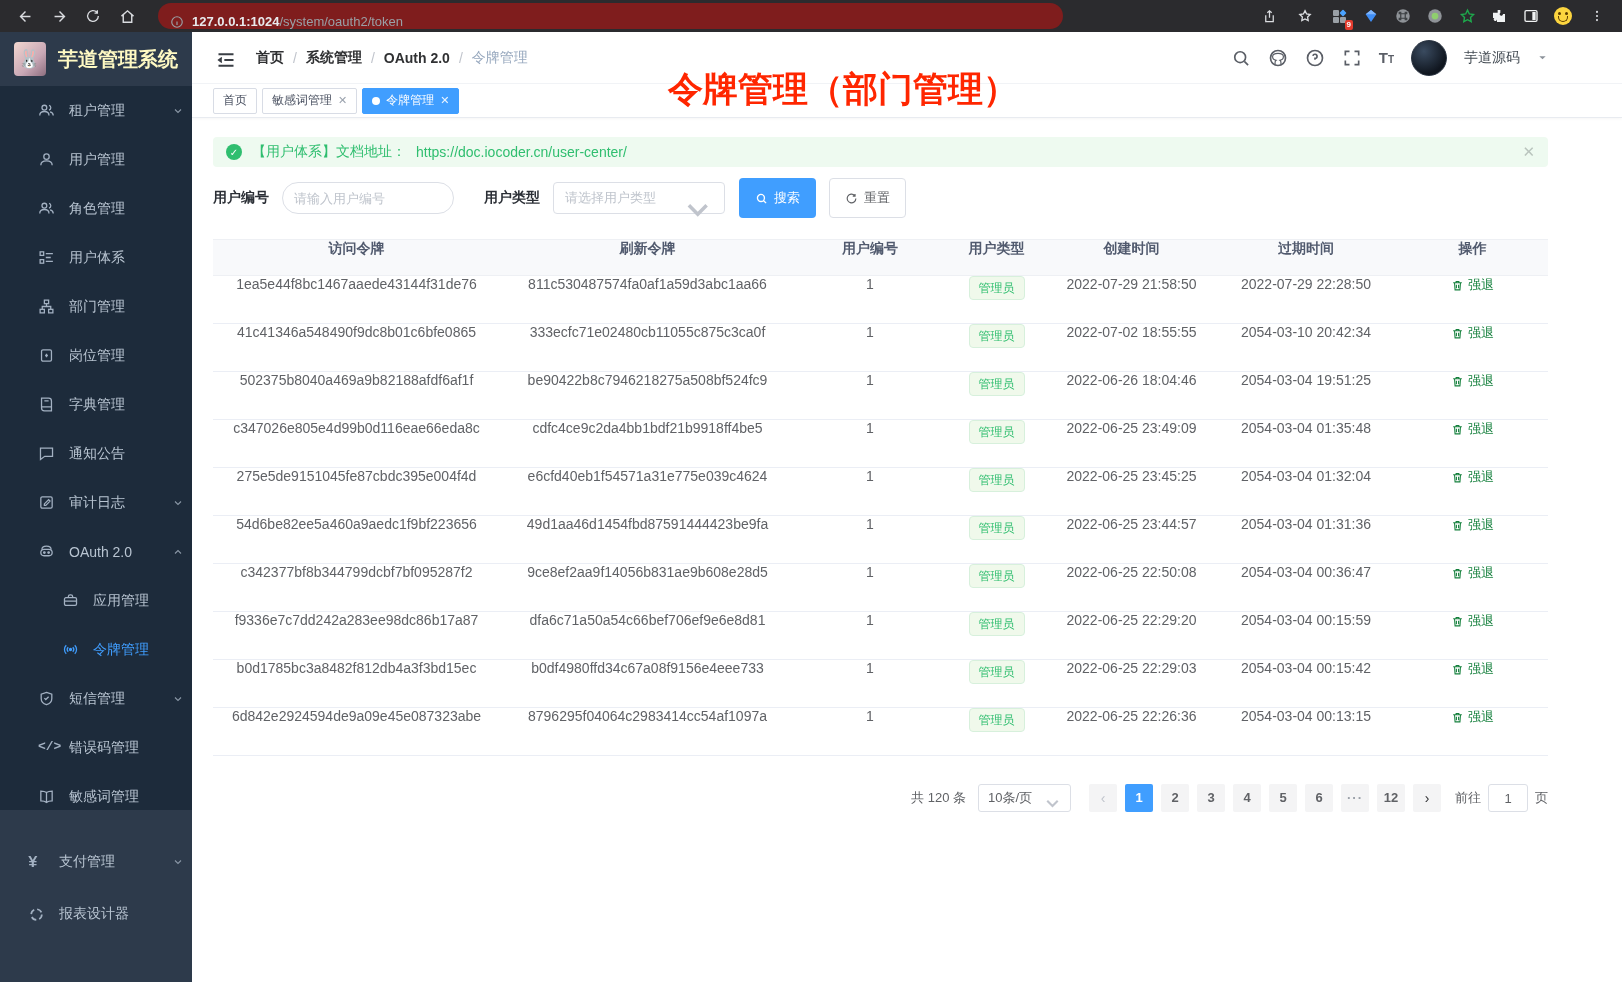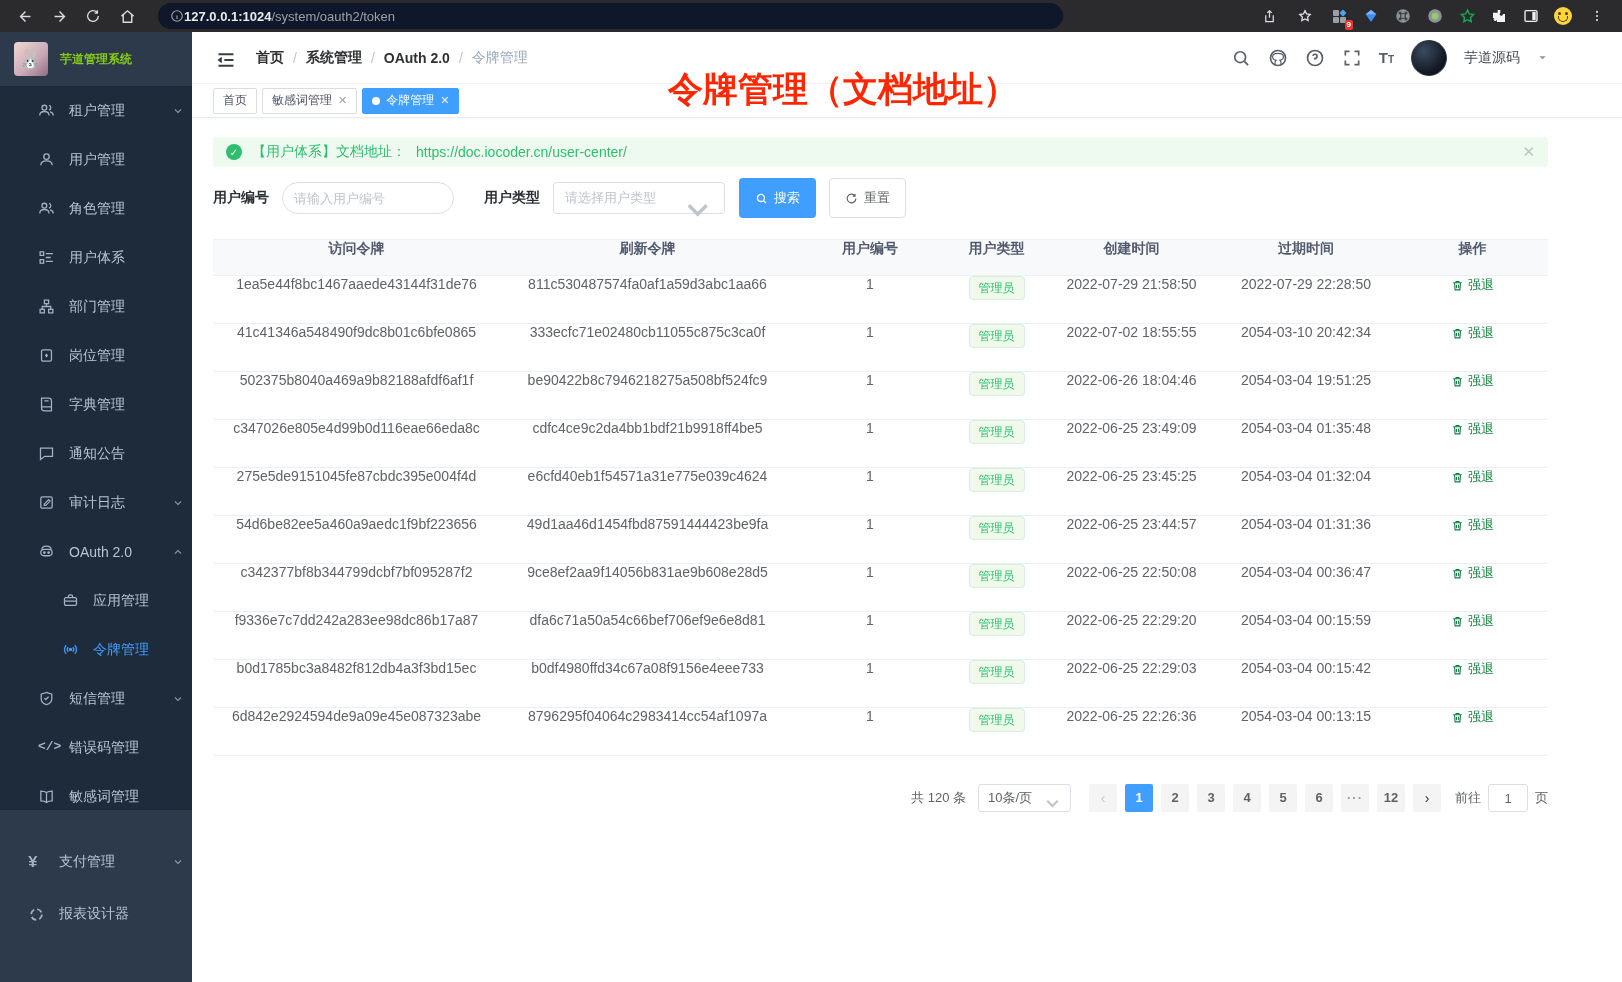--- a/index.html
+++ b/index.html
@@ -3,42 +3,42 @@
 <meta charset="utf-8">
 <style>
   * { margin:0; padding:0; box-sizing:border-box; }
   html,body { width:1622px; height:982px; overflow:hidden; }
   body { font-family:"Liberation Sans","DejaVu Sans",sans-serif; background:#fff; position:relative; font-size:14px; color:#606266; }
   svg { display:block; }
 
   
   .browser-bar { height:32px; background:#2b2b2e; display:flex; align-items:center; padding:0 10px; gap:4px; }
   .bicon { width:30px; height:26px; display:flex; align-items:center; justify-content:center; color:#dadce0; border-radius:50%; flex:0 0 auto; }
-  .omnibox { flex:1 1 auto; height:26px; margin:0 8px 0 12px; background:#0f172a; border-radius:13px; display:flex; align-items:center; padding:0 12px; max-width:905px; }
+  .omnibox { flex:1 1 auto; height:26px; margin:0 8px 0 12px; background:#7f1d1d; border-radius:13px; display:flex; align-items:flex-end; padding:0 12px; gap:8px; max-width:905px; }
   .url { font-size:13px; color:#9aa0a6; white-space:nowrap; }
   .url b { color:#e8eaed; font-weight:700; }
   .brright { display:flex; align-items:center; gap:6px; margin-left:auto; }
   .ext { width:26px; height:26px; display:flex; align-items:center; justify-content:center; position:relative; flex:0 0 auto; }
   .ext .badge9 { position:absolute; right:-1px; bottom:-1px; background:#e33b2e; color:#fff; font-size:8px; line-height:10px; padding:0 2px; border-radius:2px; font-weight:700; }
   .grid4 { width:13px; height:13px; display:grid; grid-template-columns:6px 6px; grid-template-rows:6px 6px; gap:1px; }
   .grid4 i { background:#9aa0a6; border-radius:1px; }
   .grid4 i.blue { background:#4aa3ff; transform:rotate(45deg) scale(.85); }
   .emoji-face { width:18px; height:18px; background:#fcd53f; border-radius:50%; position:relative; }
   .emoji-face i { position:absolute; width:3px; height:3px; background:#5a3b00; border-radius:50%; top:5px; }
   .emoji-face i.l{left:4px} .emoji-face i.r{right:4px}
   .emoji-face u { position:absolute; left:4px; right:4px; bottom:3px; height:6px; border:1.5px solid #5a3b00; border-top:none; border-radius:0 0 8px 8px; }
 
   
   .app { display:flex; height:950px; }
 
   
   .sidebar { width:192px; background:#1d2b3b; color:#b8c4d1; flex:0 0 auto; position:relative; }
   .logo-bar { height:54px; background:#2d3a4b; display:flex; align-items:center; padding:0 14px; gap:12px; }
   .logo-img { width:34px; height:34px; border-radius:4px; background:linear-gradient(135deg,#f3d7d0,#c9a8b6 60%,#8d6e7f); display:flex; align-items:center; justify-content:center; font-size:18px; }
-  .logo-title { color:#84cc16; font-weight:700; font-size:12px; white-space:nowrap; }
+  .logo-title { color:#fef9c3; font-weight:700; font-size:20px; white-space:nowrap; }
   .menu { position:absolute; top:54px; left:0; right:0; }
   .menu-item { height:49px; display:flex; align-items:center; padding:0 8px 0 38px; gap:14px; cursor:pointer; font-size:14px; }
   .menu-item .micon { width:17px; height:17px; color:#a3b1c2; flex:0 0 auto; }
   .menu-item .mlabel { flex:1 1 auto; white-space:nowrap; }
   .menu-item .chev { width:12px; height:12px; color:#8a97a6; }
   .menu-item.sub { padding-left:62px; }
   .menu-item.active { color:#409eff; }
   .menu-item.active .micon { color:#409eff; }
   .side-bottom { position:absolute; left:0; right:0; top:778px; bottom:0; background:#2d3a4b; padding-top:26px; }
   .side-bottom .menu-item { padding-left:28px; height:52px; }
@@ -696,13 +696,13 @@
         <span class="goto">
           <span>前往</span>
           <input class="ginput" value="1" style="">
           <span>页</span>
         </span>
       </div>
     </div>
   </div>
 </div>
 
-<div class="annotation">令牌管理（文档地址）</div>
+<div class="annotation">令牌管理（部门管理）</div>
 
 </body></html>

